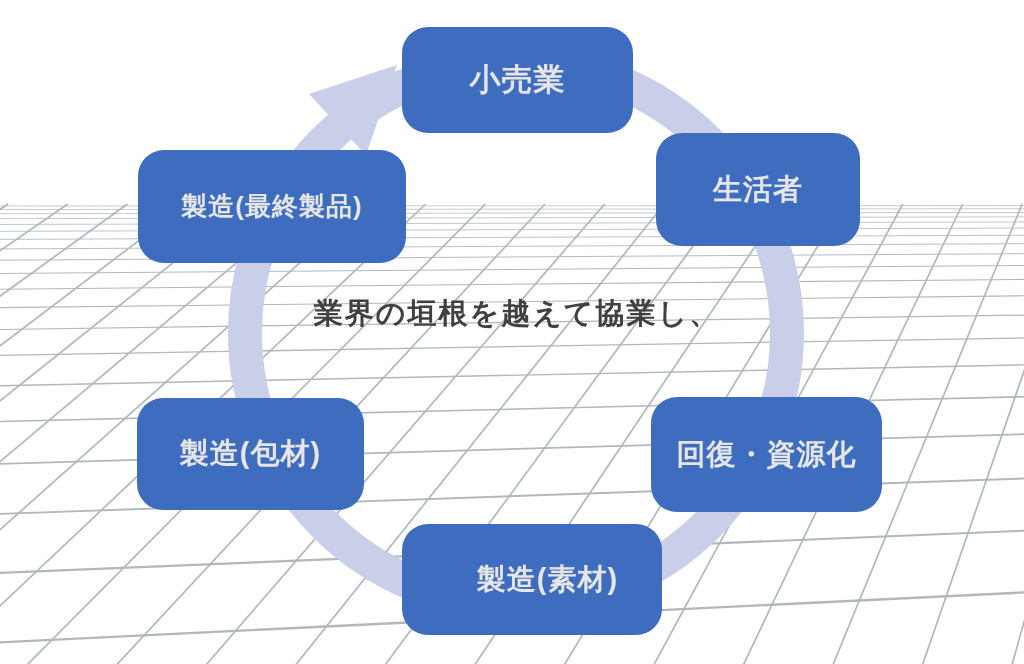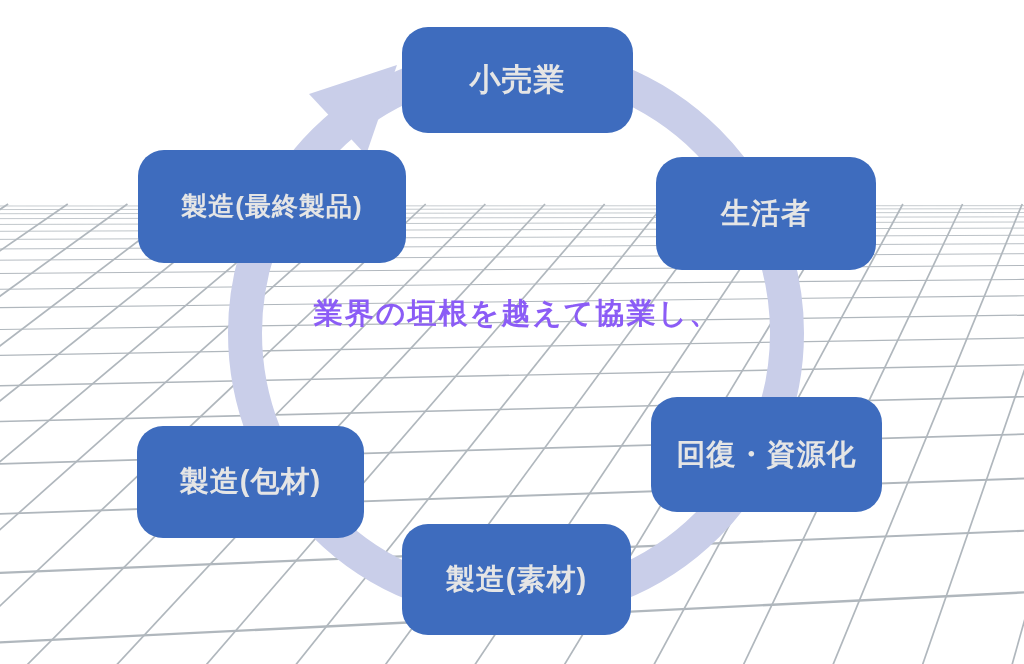--- a/index.html
+++ b/index.html
@@ -8,29 +8,29 @@
     font-family:"Liberation Sans","DejaVu Sans",sans-serif;
   }
   .layer{position:absolute;left:0;top:0;width:1024px;height:664px;}
   
   .node{
     position:absolute;background:#3e6cbe;border-radius:26px;
     display:flex;align-items:center;justify-content:center;
     color:#e5e5e5;font-weight:bold;letter-spacing:1px;white-space:nowrap;
   }
   .node-retail   {left:402px;top:27px;  width:231px;height:106px;font-size:31px;}
-  .node-consumer {left:656px;top:157px; width:220px;height:113px;font-size:29px;}
+  .node-consumer {left:656px;top:133px; width:204px;height:113px;font-size:29px;}
   .node-recovery {left:651px;top:397px; width:231px;height:115px;font-size:29px;}
-  .node-material {left:402px;top:524px; width:229px;height:111px;font-size:29px;}
-  .node-packaging{left:137px;top:398px; width:227px;height:112px;font-size:29px;margin-top:28px;}
+  .node-material {left:402px;top:524px; width:229px;height:111px;font-size:29px;padding-left:31px;}
+  .node-packaging{left:137px;top:398px; width:227px;height:112px;font-size:29px;}
   .node-final    {left:138px;top:150px; width:268px;height:113px;font-size:26px;}
   
   .center-caption{
     position:absolute;left:212px;top:291px;width:610px;
-    text-align:center;color:#8b5cf6;font-weight:bold;
+    text-align:center;color:#404040;font-weight:bold;
     font-size:29px;line-height:44px;letter-spacing:2px;white-space:nowrap;
   }
   .center-caption .line{display:block;}
 </style>
 </head>
 <body>
 
 <div class="stage">
 
   <svg id="grid-svg" class="layer" viewBox="0 0 1024 664">

